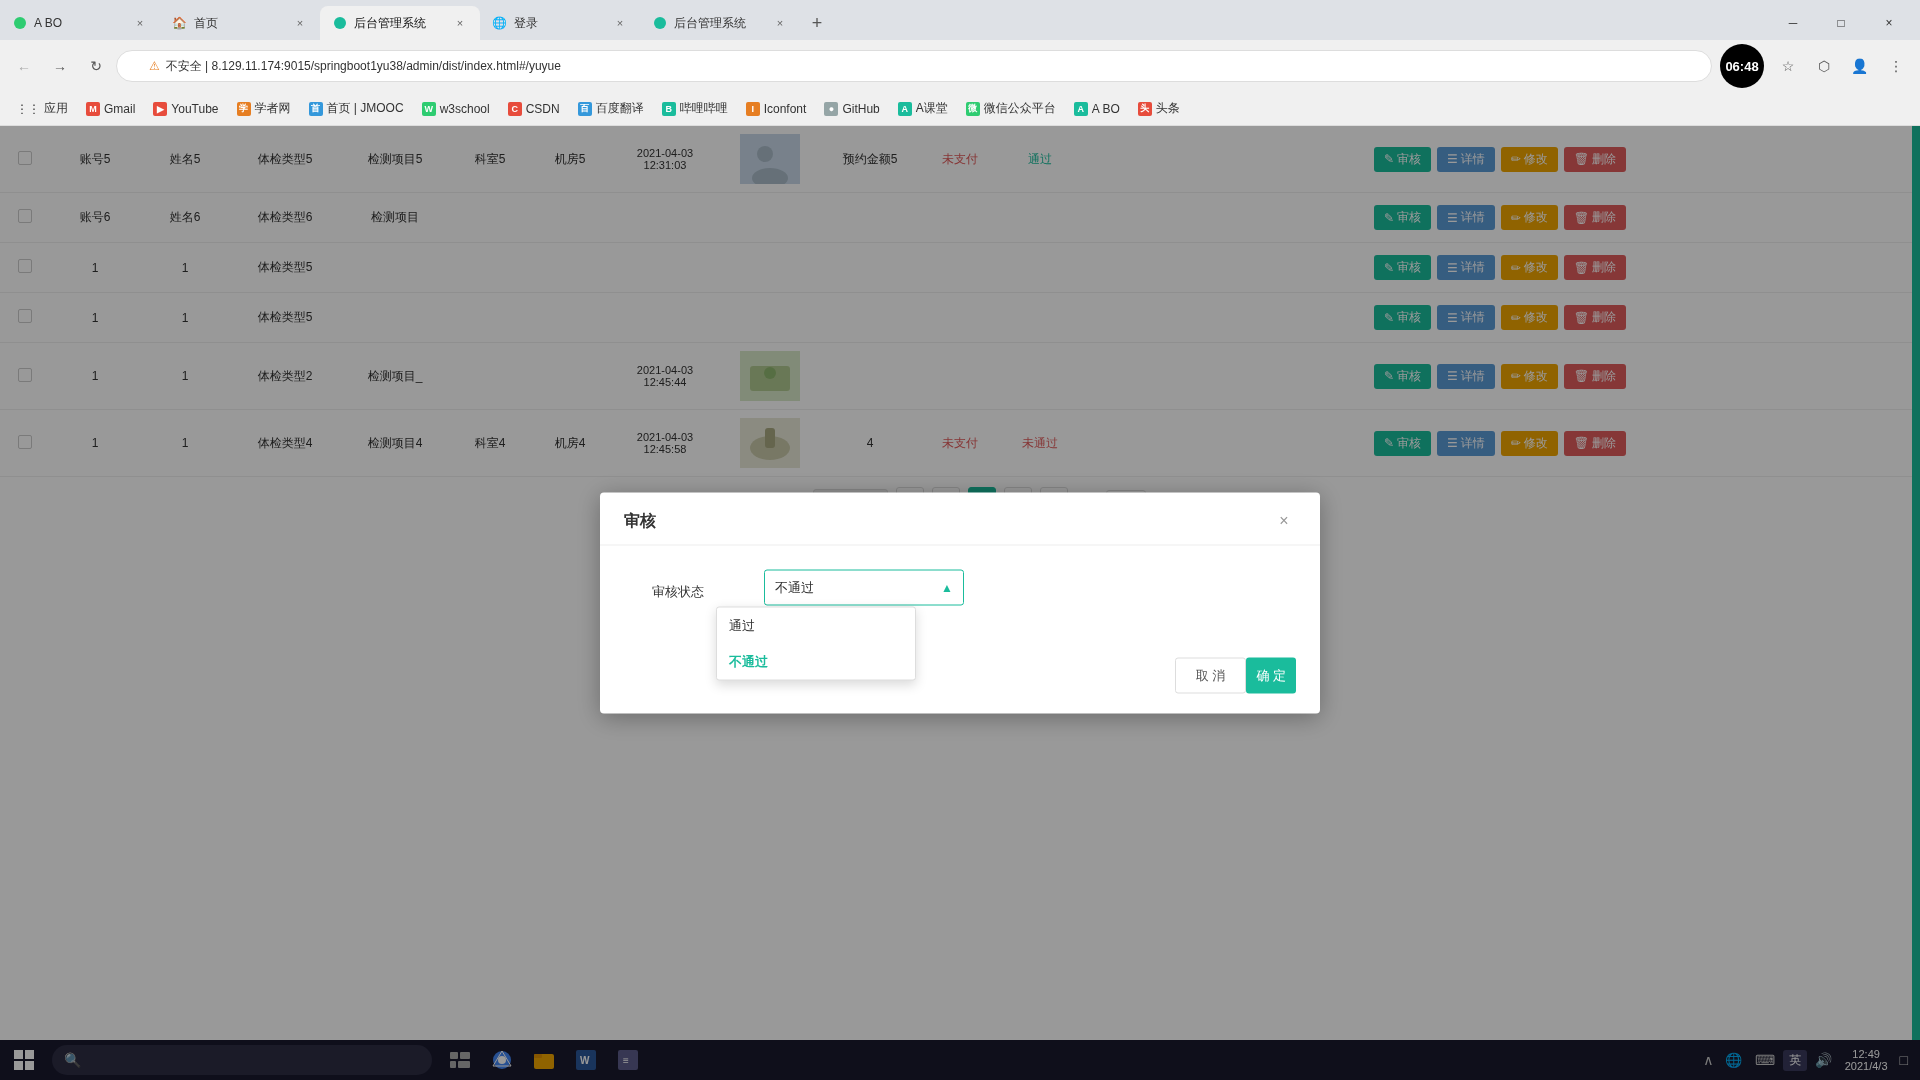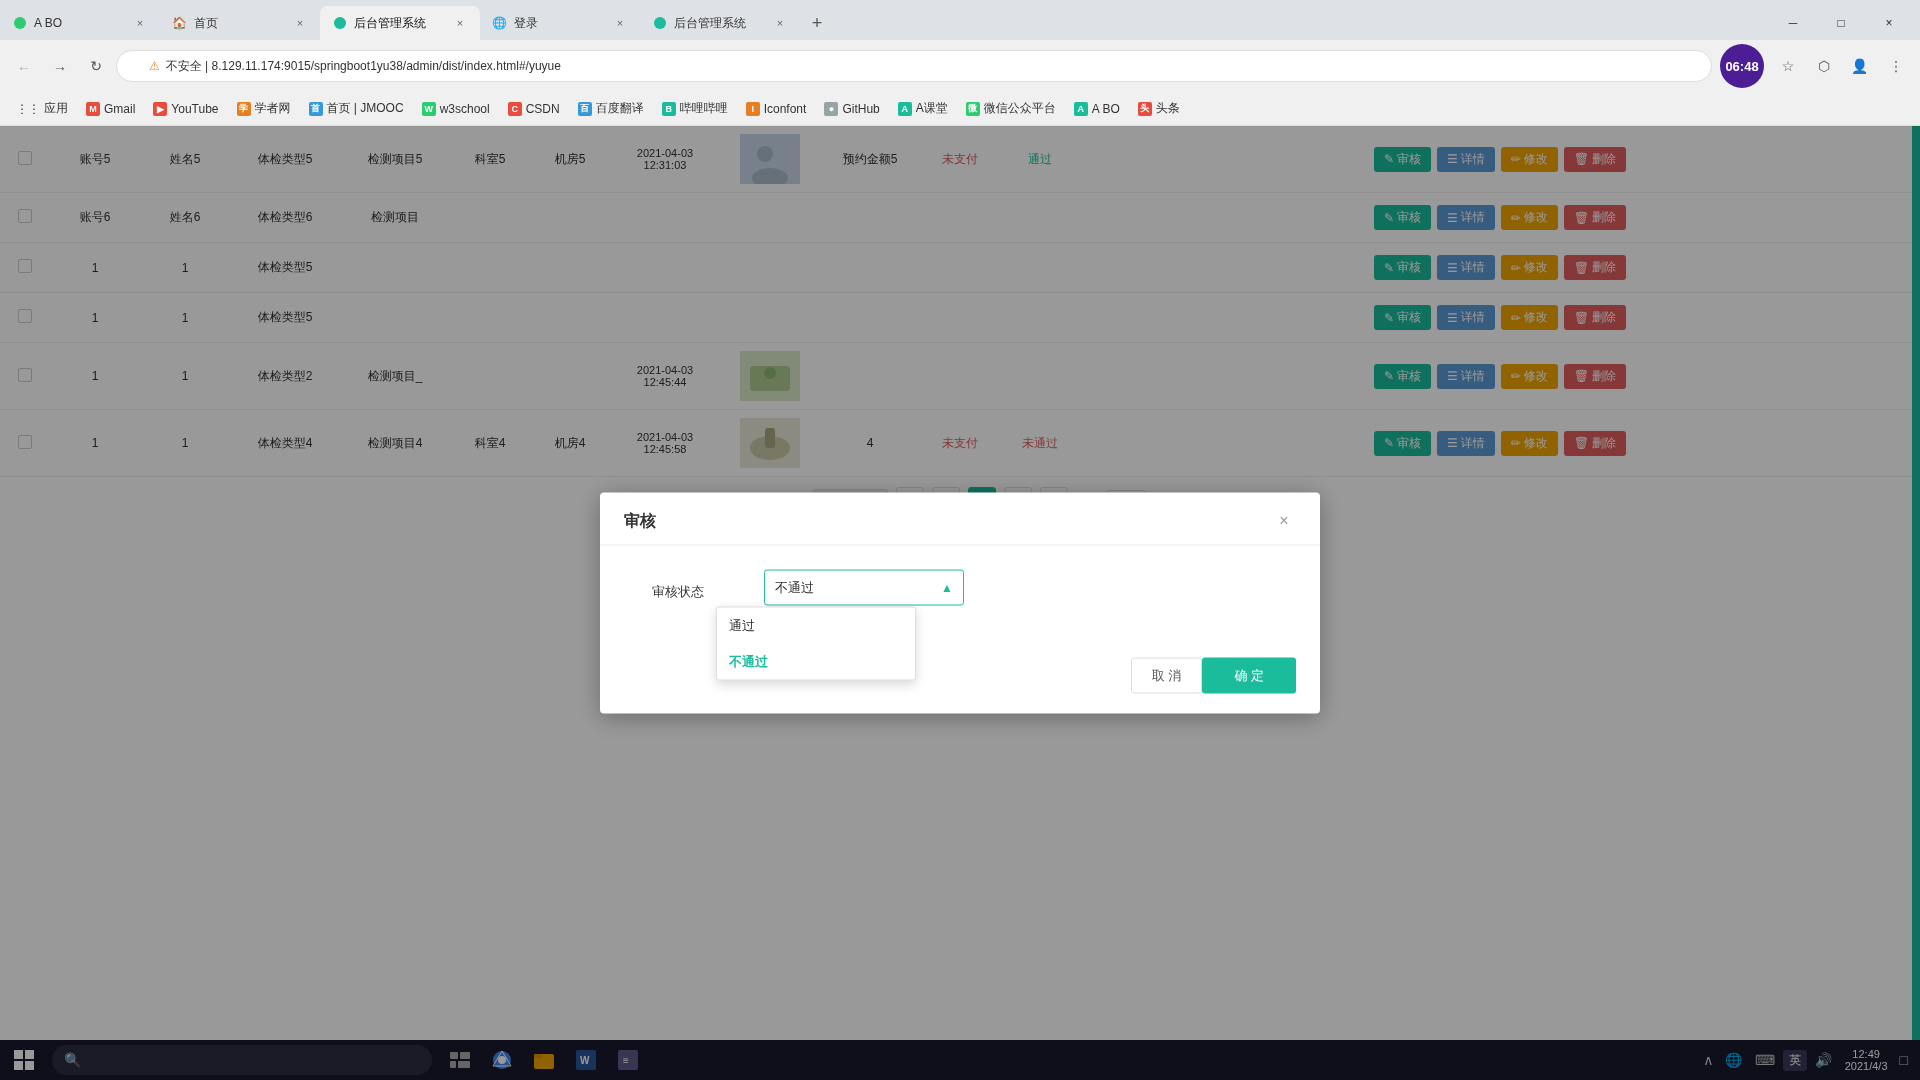--- a/index.html
+++ b/index.html
@@ -18,21 +18,21 @@
     .tab-new { width: 34px; height: 34px; display: flex; align-items: center; justify-content: center; cursor: pointer; font-size: 18px; color: #555; }
     .browser-controls { margin-left: auto; display: flex; align-items: center; gap: 2px; padding-right: 8px; }
     .win-btn { width: 46px; height: 34px; display: flex; align-items: center; justify-content: center; cursor: pointer; font-size: 12px; color: #333; }
 
     
     .address-bar { height: 52px; background: #f0f0f0; display: flex; align-items: center; padding: 0 8px; gap: 4px; }
     .nav-btn { width: 32px; height: 32px; display: flex; align-items: center; justify-content: center; border-radius: 50%; cursor: pointer; font-size: 14px; color: #555; }
     .nav-btn.disabled { color: #aaa; cursor: default; }
     .address-input { flex: 1; height: 32px; border-radius: 16px; background: #fff; border: 1px solid #ddd; padding: 0 12px 0 32px; font-size: 13px; color: #333; display: flex; align-items: center; position: relative; }
     .toolbar-icon-btn { width: 32px; height: 32px; display: flex; align-items: center; justify-content: center; border-radius: 50%; cursor: pointer; font-size: 14px; color: #555; }
-    .time-badge { background: #4c1d95; color: white; border-radius: 50%; width: 44px; height: 44px; display: flex; align-items: center; justify-content: center; font-size: 13px; font-weight: bold; margin: 0 4px; }
+    .time-badge { background: #000000; color: white; border-radius: 50%; width: 44px; height: 44px; display: flex; align-items: center; justify-content: center; font-size: 13px; font-weight: bold; margin: 0 4px; }
 
     
     .bookmarks-bar { height: 34px; background: #f0f0f0; display: flex; align-items: center; padding: 0 8px; gap: 2px; border-bottom: 1px solid #ddd; overflow: hidden; }
     .bookmark-item { display: flex; align-items: center; gap: 4px; padding: 4px 8px; border-radius: 4px; cursor: pointer; font-size: 12px; color: #333; white-space: nowrap; }
     .bookmark-favicon { width: 14px; height: 14px; border-radius: 2px; display: inline-flex; align-items: center; justify-content: center; font-size: 9px; font-weight: bold; }
 
     
     .main-content { flex: 1; background: #fff; overflow: hidden; position: relative; }
 
     
@@ -92,21 +92,21 @@
     .select-display .chevron { color: #1abc9c; font-size: 12px; }
 
     
     .dropdown-list { position: absolute; top: 37px; left: 0; width: 200px; background: #fff; border: 1px solid #ddd; box-shadow: 0 4px 12px rgba(0,0,0,0.15); z-index: 300; border-radius: 3px; }
     .dropdown-item { padding: 9px 12px; font-size: 13px; color: #333; cursor: pointer; }
     .dropdown-item.selected { color: #1abc9c; font-weight: bold; }
 
     .textarea-control { width: 100%; height: 140px; border: 1px solid #ddd; border-radius: 3px; padding: 8px; font-size: 13px; resize: none; outline: none; font-family: inherit; }
 
     .btn-cancel { padding: 8px 20px; border: 1px solid #ddd; background: #fff; border-radius: 3px; cursor: pointer; font-size: 13px; color: #555; }
-    .btn-confirm { padding: 8px 32px; background: #1abc9c; color: white; border: none; border-radius: 3px; cursor: pointer; font-size: 13px; }
+    .btn-confirm { padding: 8px 10px; background: #1abc9c; color: white; border: none; border-radius: 3px; cursor: pointer; font-size: 13px; }
 
     
     .checkbox { width: 14px; height: 14px; border: 1px solid #ccc; border-radius: 2px; display: inline-block; cursor: pointer; }
 
     
     .status-unpaid { color: #e05c5c; }
     .status-pass { color: #1abc9c; }
     .status-noaudit { color: #e05c5c; }
 
     

